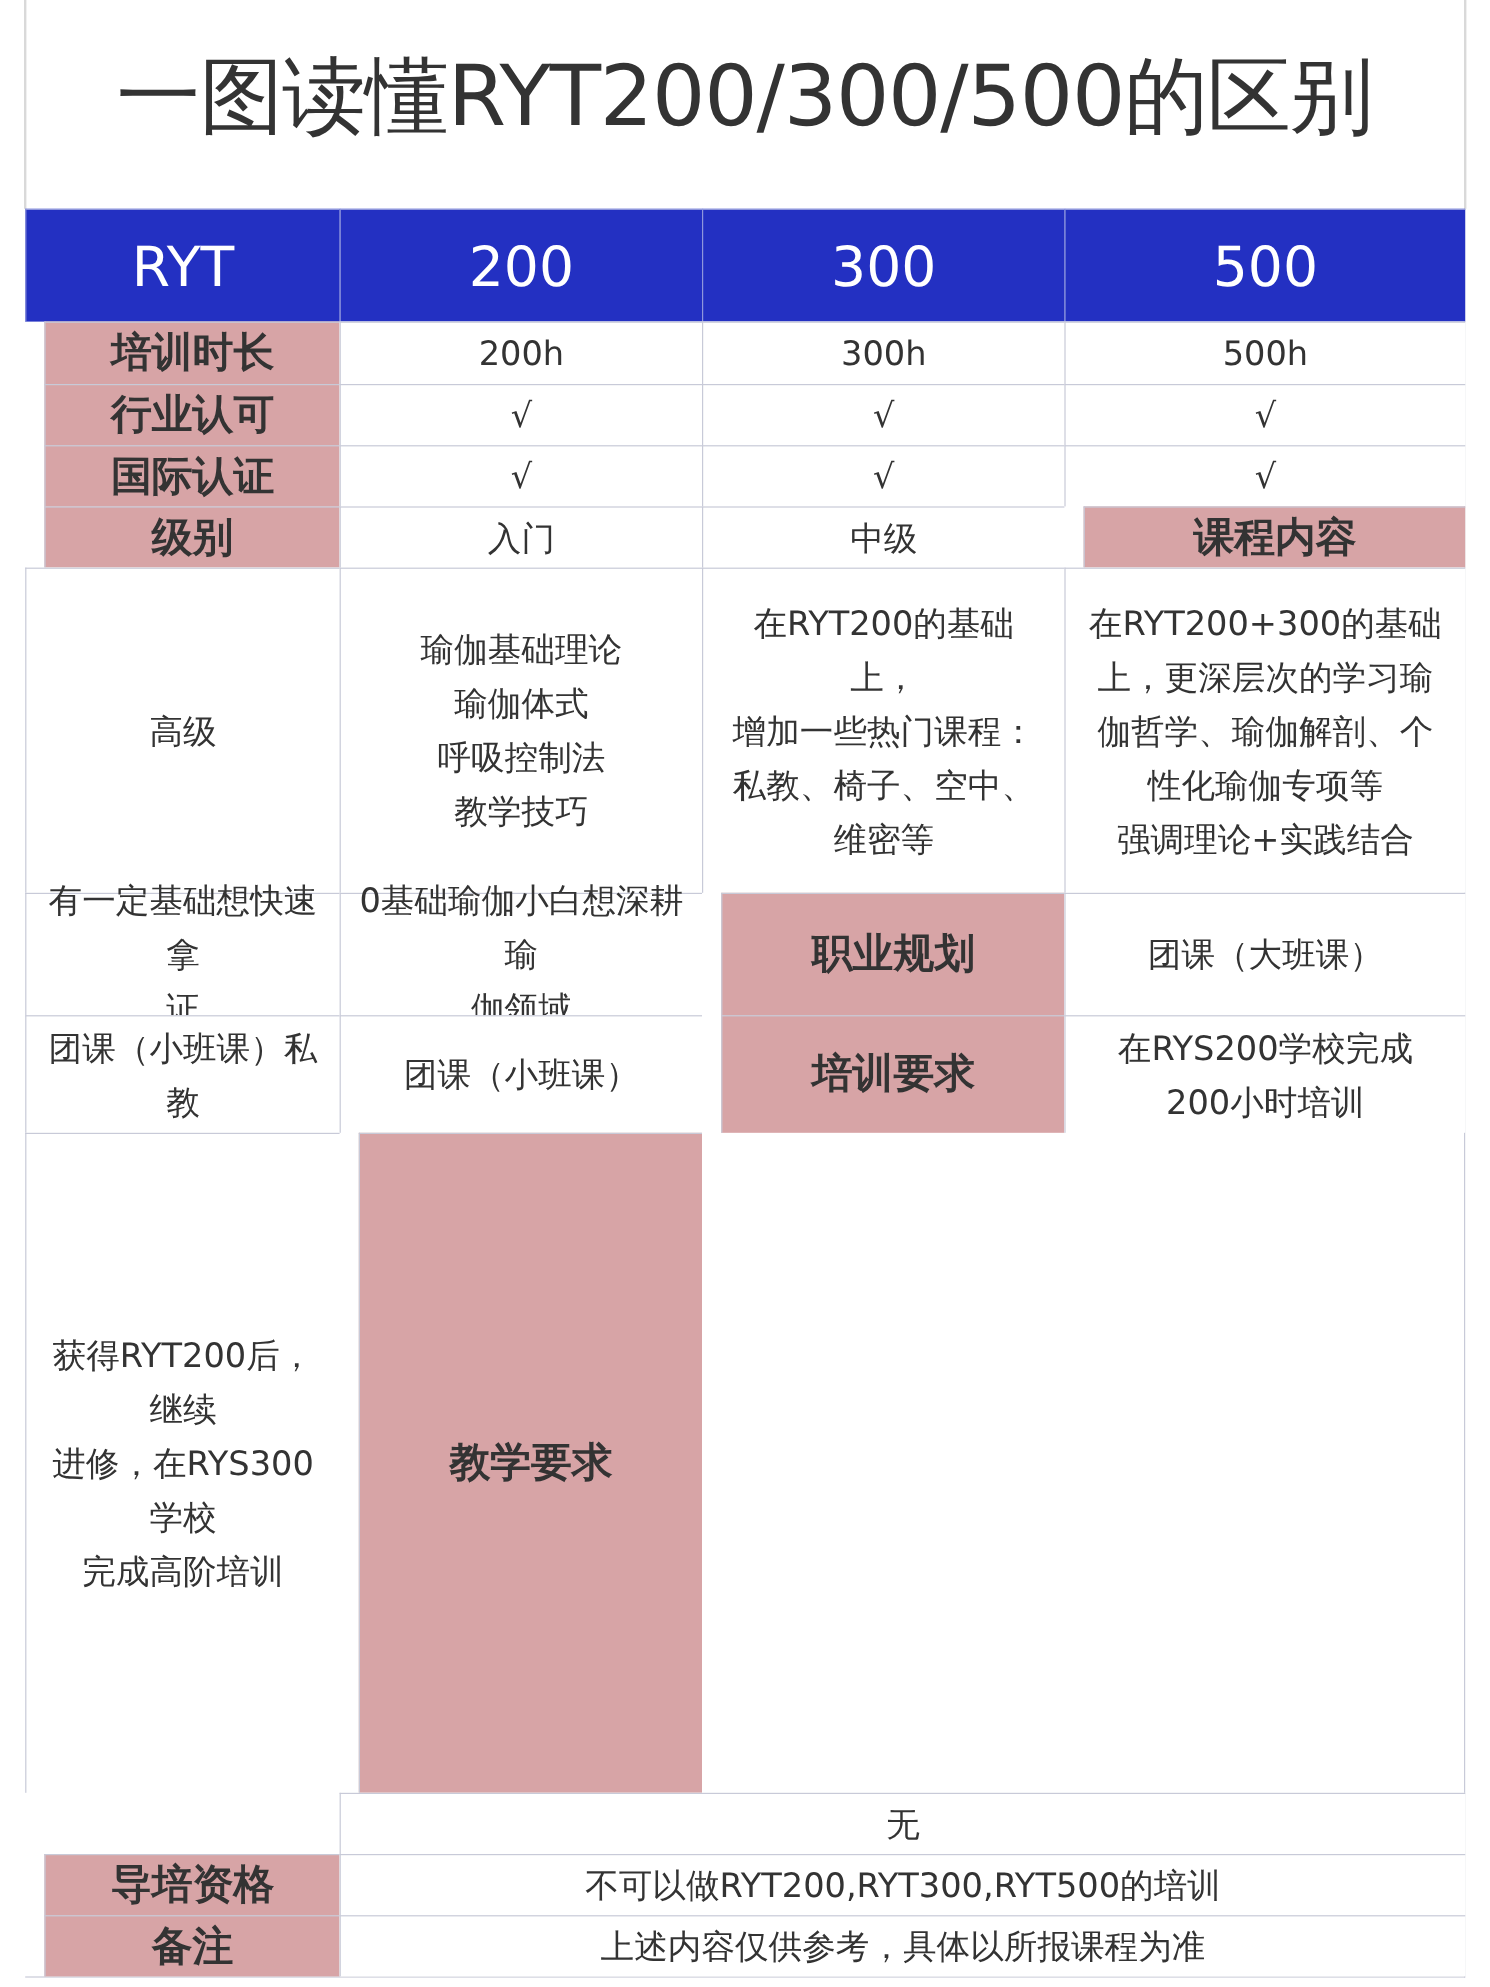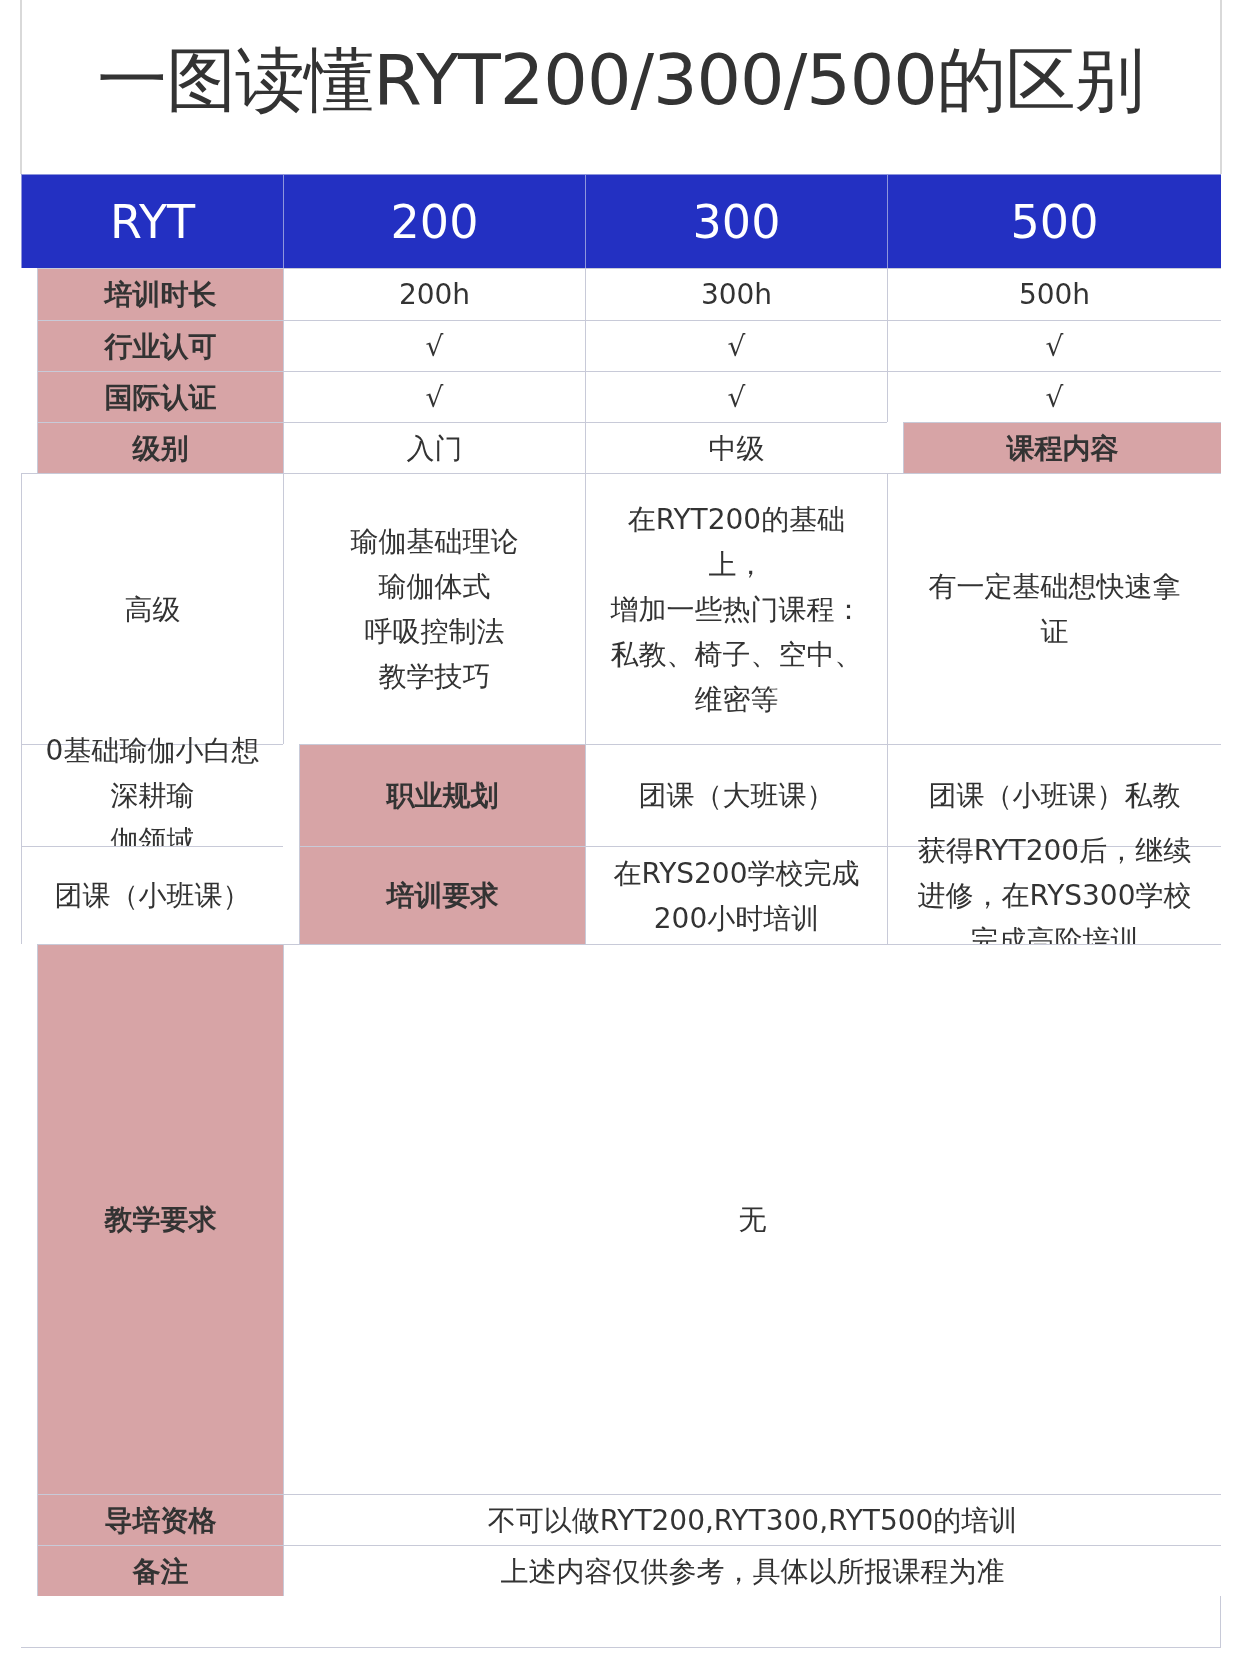--- a/index.html
+++ b/index.html
@@ -26,21 +26,21 @@
   .cell {
     display: flex; align-items: center; justify-content: center; text-align: center;
     border-left: 1px solid #c8cad8; border-top: 1px solid #c8cad8;
     box-sizing: border-box; font-size: 28px; line-height: 45px; color: #333333;
     padding: 0 14px; background: #ffffff;
   }
   .head {
     background: #2330c2; color: #ffffff; font-size: 46px; line-height: 50px;
     border-color: #8e96dc;
   }
-  .label { background: #d7a4a6; font-weight: bold; font-size: 28px; color: #333333; margin-left: 16px; }
+  .label { background: #d7a4a6; font-weight: bold; font-size: 34px; color: #333333; margin-left: 16px; }
   .span3 { grid-column: 2 / span 3; }
   .multi { white-space: pre-line; }
   .check { font-family: "DejaVu Serif", serif; font-size: 28px; }
 </style>
 </head>
 <body>
 
 <div class="frame-line frame-left"></div>
 <div class="frame-line frame-right"></div>
 
@@ -75,20 +75,25 @@
 
   <div class="cell">高级</div>
   <div class="cell multi">瑜伽基础理论
 瑜伽体式
 呼吸控制法
 教学技巧</div>
   <div class="cell multi">在RYT200的基础上，
 增加一些热门课程：
 私教、椅子、空中、
 维密等</div>
+  <div class="cell multi">在RYT200+300的基础
+上，更深层次的学习瑜
+伽哲学、瑜伽解剖、个
+性化瑜伽专项等
+强调理论+实践结合</div>
 
   <div class="cell multi">有一定基础想快速拿
 证</div>
   <div class="cell multi">0基础瑜伽小白想深耕瑜
 伽领域</div>
 
   <div class="cell label">职业规划</div>
   <div class="cell">团课（大班课）</div>
   <div class="cell">团课（小班课）私教</div>
   <div class="cell">团课（小班课）</div>

